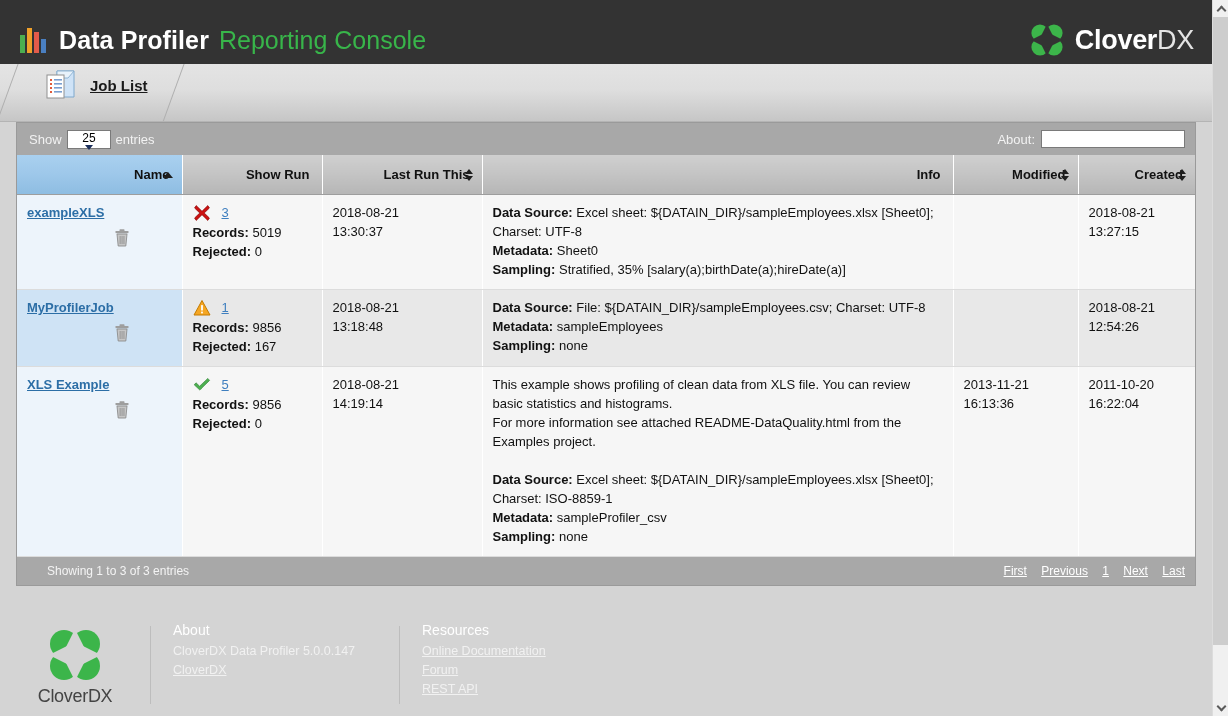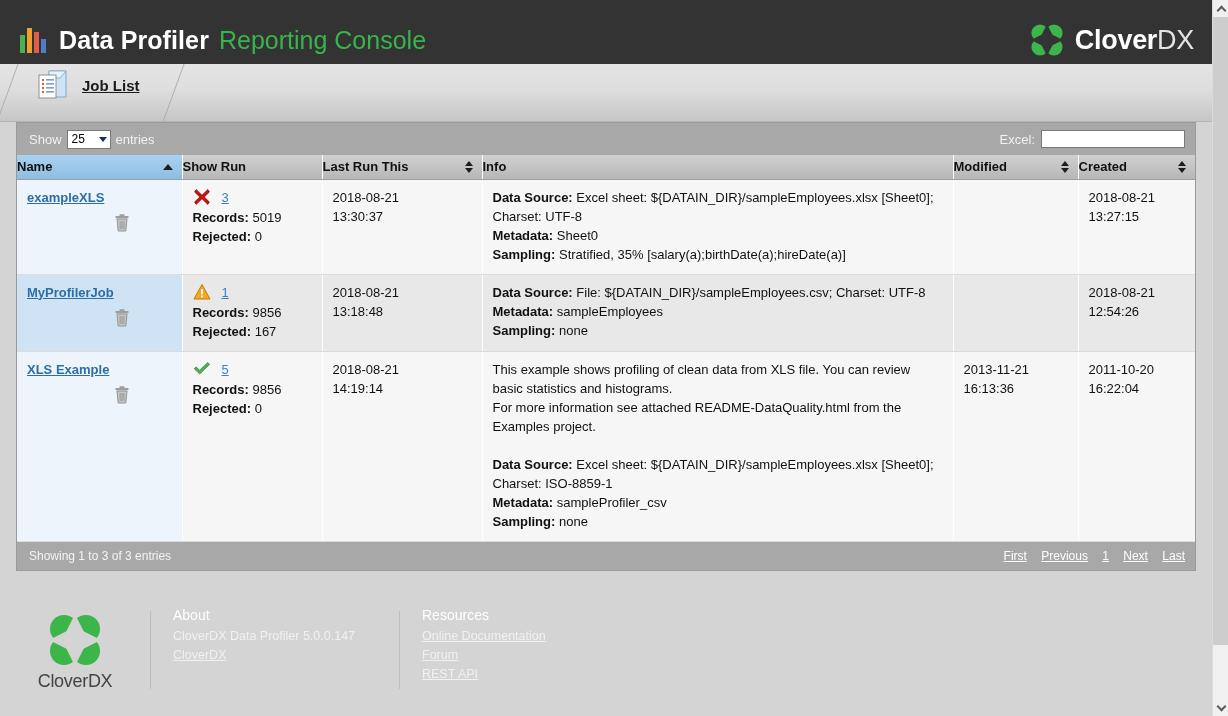--- a/index.html
+++ b/index.html
@@ -59,21 +59,21 @@
     overflow: hidden;
   }
   .chev {
     position: absolute; top: -10px; width: 26px; height: 78px;
     border-right: 1px solid #aeaeae;
     transform: skewX(-20deg);
   }
   .chev.c1 { left: -18px; }
   .chev.c2 { left: 148px; }
   .crumb-item {
-    position: absolute; left: 36px; top: 0; height: 42px;
+    position: absolute; left: 44px; top: 0; height: 42px;
     display: flex; align-items: center;
   }
   .crumb-icon { width: 34px; height: 36px; position: relative; margin-right: 12px; }
   .crumb-label {
     font-size: 15px; font-weight: bold; color: #1a1a1a;
     text-decoration: underline; cursor: pointer;
   }
 
   
   .toolbar {
@@ -113,41 +113,42 @@
   .show-entries .sel {
     margin: 0 5px;
     height: 19px; width: 44px;
     border: 1px solid #7a7a7a;
     background: #ffffff;
     font-size: 12px; color: #000;
     display: flex; align-items: center; justify-content: space-between;
     padding: 0 3px 0 4px;
     font-family: "Liberation Sans", sans-serif;
     cursor: pointer;
+    flex-direction: column;
   }
   .caret-dn { width: 0; height: 0; border-left: 4px solid transparent; border-right: 4px solid transparent; border-top: 5px solid #1b2e5a; }
   .search-box { font-size: 13px; color: #f2f2f2; display: flex; align-items: center; }
   .search-input {
     margin-left: 6px; width: 144px; height: 18px;
     border: 1px solid #7a7a7a; background: #fff;
     font-size: 12px; padding: 0 3px;
     font-family: "Liberation Sans", sans-serif;
   }
 
   table.jobs { width: 100%; border-collapse: collapse; table-layout: fixed; }
   table.jobs th {
     height: 24px;
     background: linear-gradient(to bottom, #cfcfcf 0%, #c4c4c4 48%, #b6b6b6 100%);
     border-right: 1px solid #ffffff;
     border-bottom: 1px solid #9d9d9d;
     font-size: 13px; font-weight: bold; color: #111;
     position: relative;
-    text-align: left;
+    text-align: right;
     cursor: pointer;
-    padding: 0;
+    padding: 12px;
     margin-top: 12px;
   }
   table.jobs th.sorted {
     background: linear-gradient(to bottom, #a9d0ef 0%, #9ec8ea 48%, #8ebde2 100%);
   }
   th .sortmark { position: absolute; right: 9px; top: 50%; transform: translateY(-50%); }
   .s-asc { width: 0; height: 0; border-left: 5px solid transparent; border-right: 5px solid transparent; border-bottom: 6px solid #1d1d1d; }
   .s-both { display: flex; flex-direction: column; align-items: center; }
   .s-both i { display: block; width: 0; height: 0; border-left: 4px solid transparent; border-right: 4px solid transparent; }
   .s-both i.up { border-bottom: 5px solid #1d1d1d; margin-bottom: 2px; }
@@ -181,21 +182,21 @@
   .info-line { }
   .info-line b { font-weight: bold; }
   .info-gap { height: 19px; }
 
   td.datecol { padding-left: 12px; }
   td.modcol { padding-left: 10px; }
 
   .panel-bottom {
     height: 28px; background: #a8a8a8;
     display: flex; align-items: center; justify-content: space-between;
-    padding: 0 10px 0 12px;
+    padding: 0 10px 0 30px;
     font-size: 12px; color: #f4f4f4;
   }
   .pager a {
     color: #ffffff; text-decoration: underline; margin-left: 11px; font-size: 12px; cursor: pointer;
   }
   .pager a.cur { text-decoration: underline; }
 
   
   .footer {
     margin-top: 16px;
@@ -297,21 +298,21 @@
       <div class="panel-top">
         <div class="show-entries">
           <span>Show</span>
           <span class="sel">
             <span>25</span>
             <span class="caret-dn"></span>
           </span>
           <span>entries</span>
         </div>
         <div class="search-box">
-          <span>Excel:</span>
+          <span>About:</span>
           <input class="search-input" type="text" placeholder="" style="">
         </div>
       </div>
 
       <table class="jobs">
         <colgroup>
           <col style="width:165px">
             <col style="width:140px">
             <col style="width:160px">
           <col style="width:471px">

